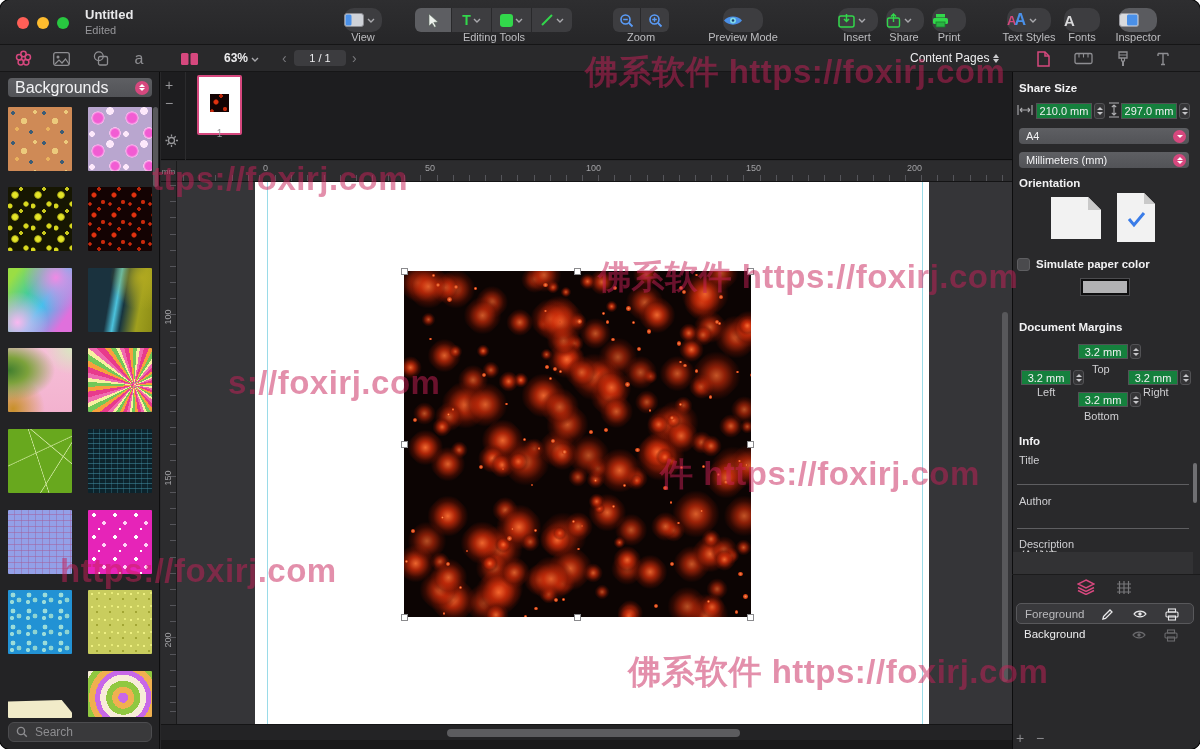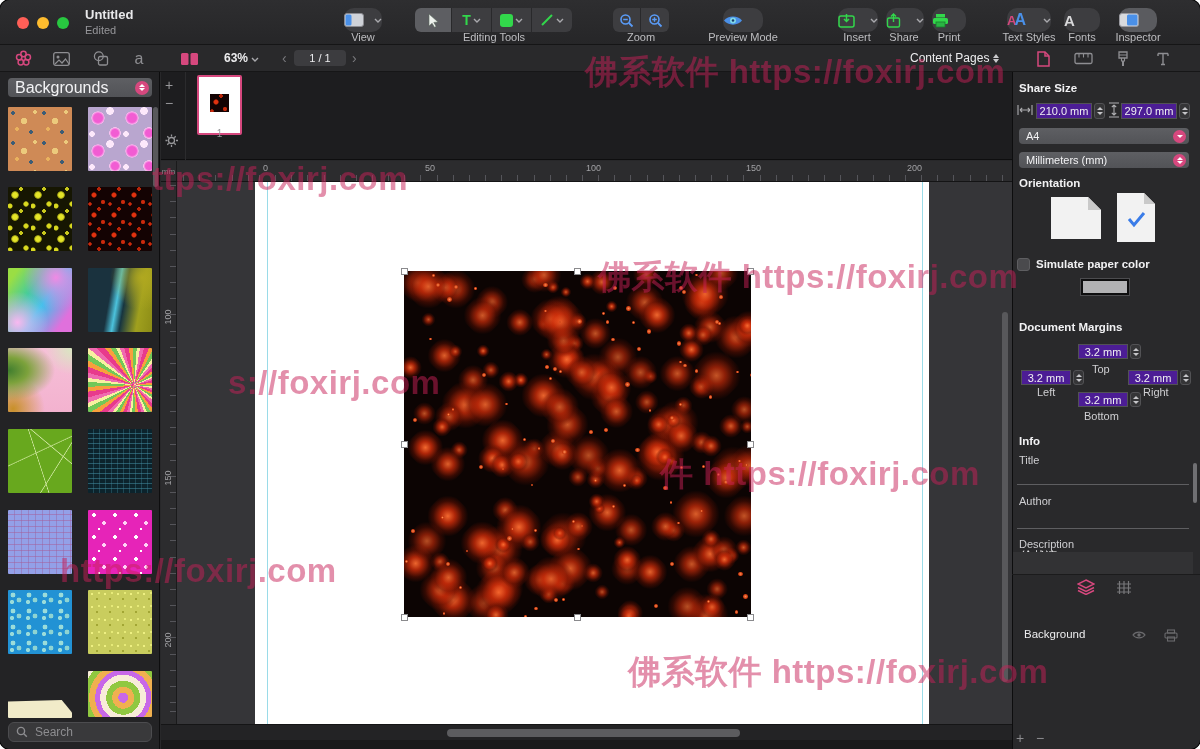--- a/index.html
+++ b/index.html
@@ -8,21 +8,21 @@
   #window{position:relative;width:1200px;height:749px;background:#28282a;border-radius:10px;overflow:hidden;box-shadow:0 0 0 1px #000;}
 
   
   #titlebar{position:absolute;left:0;top:0;width:1200px;height:45px;background:linear-gradient(#2e2e30,#262628);border-bottom:1px solid #151516;}
   .traffic{position:absolute;top:17px;width:12px;height:12px;border-radius:50%;}
   #tl-close{left:17px;background:#ff5f57;}
   #tl-min{left:37px;background:#febc2e;}
   #tl-zoom{left:57px;background:#28c840;}
   #win-title{position:absolute;left:85px;top:7px;color:#e8e8ea;font-size:13px;font-weight:bold;}
   #win-subtitle{position:absolute;left:85px;top:24px;color:#96969a;font-size:11px;}
-  .tbtn{position:absolute;top:8px;height:24px;background:#3d3d40;border-radius:10px;display:flex;align-items:center;justify-content:space-between;gap:3px;cursor:pointer;}
+  .tbtn{position:absolute;top:8px;height:24px;background:#3d3d40;border-radius:10px;display:flex;align-items:center;justify-content:flex-start;gap:3px;cursor:pointer;}
   .tbtn.active{background:#5a5b5f;}
   .tlabel{position:absolute;top:31px;font-size:11px;color:#bdbdc0;text-align:left;transform:translateX(-50%);white-space:nowrap;}
   .seg-group{position:absolute;top:8px;height:24px;display:flex;border-radius:6px;overflow:hidden;}
   .seg{height:24px;background:#3d3d40;display:flex;align-items:center;justify-content:center;gap:2px;border-right:1px solid #29292b;cursor:pointer;}
   .seg:last-child{border-right:none;}
   .seg.selected{background:#5d5e62;}
   .chev{display:inline-block;}
   .greenT{color:#32d74b;font-size:14px;font-weight:bold;}
   .greenRect{width:13px;height:13px;background:#32d74b;border-radius:3px;}
   .fontsA{color:#d8d8da;font-size:15px;font-weight:bold;}
@@ -99,21 +99,21 @@
   .handle{position:absolute;width:7px;height:7px;background:#fff;border:1px solid #8a8a8d;}
   #v-scroll{position:absolute;left:825px;top:130px;width:6px;height:370px;background:#58585b;border-radius:3px;}
   #h-scroll-track{position:absolute;left:161px;top:724px;width:851px;height:16px;background:#232325;border-top:1px solid #151516;}
   #h-scroll-thumb{position:absolute;left:286px;top:4px;width:293px;height:8px;background:#5c5c5f;border-radius:4px;cursor:pointer;}
   #bottomstrip{position:absolute;left:161px;top:740px;width:851px;height:9px;background:#19191a;}
 
   
   #rpanel{position:absolute;left:1012px;top:72px;width:188px;height:677px;background:#29292b;border-left:1px solid #0d0d0e;}
   .sec-title{position:absolute;color:#f2f2f4;font-size:11.5px;font-weight:bold;}
   .plabel{position:absolute;color:#cfcfd2;font-size:11px;}
-  .field{position:absolute;background:#4c1d95;border:1px solid #525255;color:#f0f0f2;font-size:11px;text-align:center;display:flex;align-items:center;justify-content:center;}
+  .field{position:absolute;background:#15803d;border:1px solid #525255;color:#f0f0f2;font-size:11px;text-align:center;display:flex;align-items:center;justify-content:center;}
   .stepper{position:absolute;width:11px;background:#353537;border:1px solid #525255;border-radius:3px;display:flex;flex-direction:column;align-items:center;justify-content:center;gap:2px;cursor:pointer;}
   .stepper i{display:block;width:0;height:0;border-left:3px solid transparent;border-right:3px solid transparent;}
   .stepper .u{border-bottom:3px solid #c6c6c9;}
   .stepper .d{border-top:3px solid #c6c6c9;}
   .pill{position:absolute;background:linear-gradient(#5e5f63,#525357);border-radius:4px;display:flex;align-items:center;cursor:pointer;}
   .pill span.lbl{color:#f2f2f4;font-size:11px;margin-left:7px;flex:1;}
   #chk-simulate{position:absolute;left:1017px;top:258px;width:13px;height:13px;background:#4a4a4d;border:1px solid #5e5e61;border-radius:3px;cursor:pointer;}
   #swatch{position:absolute;left:1080px;top:278px;width:50px;height:18px;background:#0e0e0f;border:1px solid #4c4c4f;padding:2px;cursor:pointer;}
   #swatch div{width:100%;height:100%;background:#b2b2b4;}
   .underline{position:absolute;height:1px;background:#5e5e61;}
@@ -778,20 +778,35 @@
         <path d="M1 8.5L9 12.5 17 8.5"></path>
         <path d="M1 11.5L9 15.5 17 11.5"></path>
       </g>
     </svg>
   <svg style="position:absolute;left:1116px;top:580px;" width="16" height="15">
       <g stroke="#77777a" stroke-width="1.2">
         <path d="M1 4h14M1 8h14M1 12h14M3.5 1v13M8 1v13M12.5 1v13"></path>
       </g>
     </svg>
 
+  <div id="fore-row">
+    <span class="lname">Foreground</span>
+    <svg class="lay-ic" style="left:84px;" width="13" height="13">
+        <path d="M2.5 9.5L9 3l2 2-6.5 6.5-2.6.6z" fill="none" stroke="#e8e8ea" stroke-width="1.3"></path>
+      </svg>
+    <svg class="lay-ic" style="left:116px;top:5px;" width="14" height="10">
+        <path d="M1 5c2.5-3.8 9.5-3.8 12 0-2.5 3.8-9.5 3.8-12 0z" fill="none" stroke="#e8e8ea" stroke-width="1.2"></path>
+        <circle cx="7" cy="5" r="1.7" fill="#e8e8ea"></circle>
+      </svg>
+    <svg class="lay-ic" style="left:148px;top:4px;" width="14" height="13">
+        <rect x="3.5" y="1" width="7" height="3" fill="none" stroke="#e8e8ea" stroke-width="1.1"></rect>
+        <rect x="1" y="4" width="12" height="5" rx="1" fill="none" stroke="#e8e8ea" stroke-width="1.1"></rect>
+        <rect x="3.5" y="8" width="7" height="4" fill="none" stroke="#e8e8ea" stroke-width="1.1"></rect>
+      </svg>
+  </div>
   <div id="back-row">
     <span class="lname">Background</span>
     <svg class="lay-ic" style="left:116px;top:5px;" width="14" height="10">
         <path d="M1 5c2.5-3.8 9.5-3.8 12 0-2.5 3.8-9.5 3.8-12 0z" fill="none" stroke="#6a6a6d" stroke-width="1.2"></path>
         <circle cx="7" cy="5" r="1.7" fill="#6a6a6d"></circle>
       </svg>
     <svg class="lay-ic" style="left:148px;top:4px;" width="14" height="13">
         <rect x="3.5" y="1" width="7" height="3" fill="none" stroke="#6a6a6d" stroke-width="1.1"></rect>
         <rect x="1" y="4" width="12" height="5" rx="1" fill="none" stroke="#6a6a6d" stroke-width="1.1"></rect>
         <rect x="3.5" y="8" width="7" height="4" fill="none" stroke="#6a6a6d" stroke-width="1.1"></rect>

